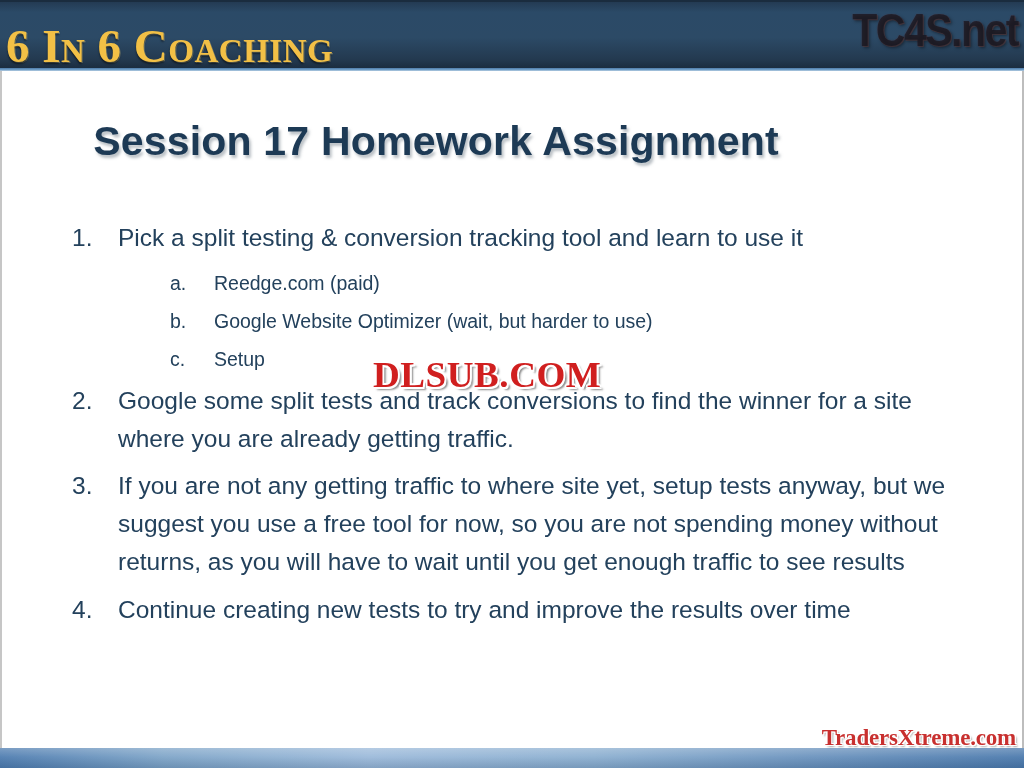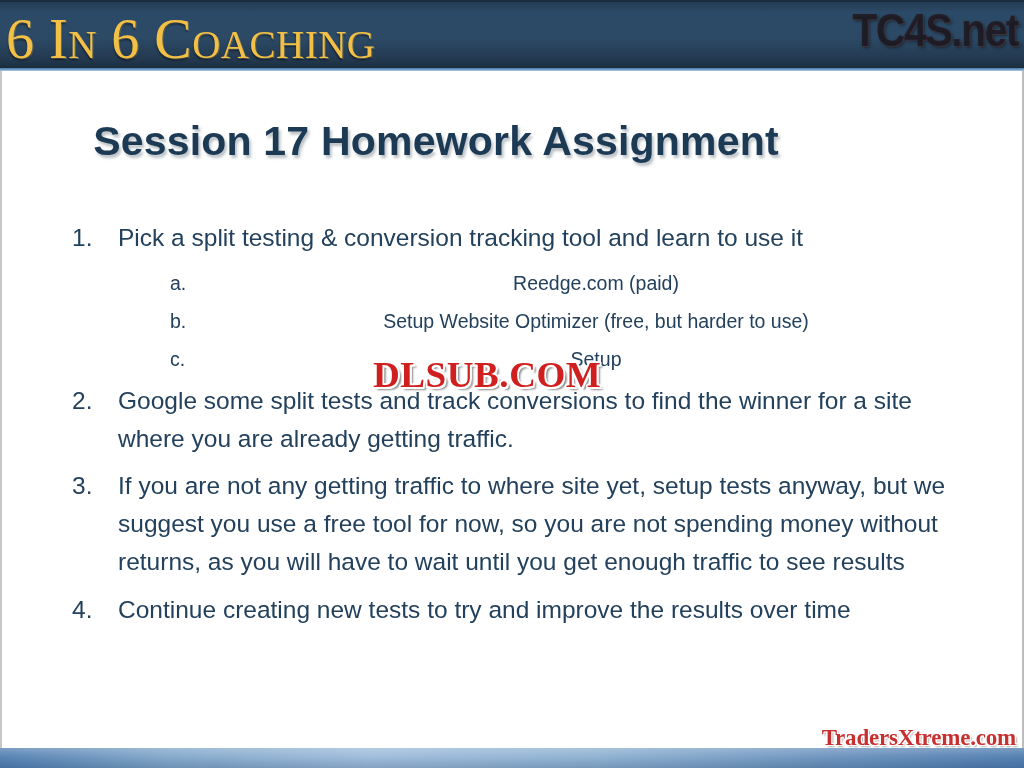--- a/index.html
+++ b/index.html
@@ -42,25 +42,25 @@
     position: absolute;
     left: 0; top: 0;
     width: 100%;
     height: 2px;
     background: #1a2c3e;
   }
 
   #brand-title {
     position: absolute;
     left: 6px;
-    top: 10px;
+    top: 17px;
     font-family: "Liberation Serif", serif;
-    font-size: 56px;
+    font-size: 47px;
     line-height: 58px;
-    font-weight: 400;
+    font-weight: 700;
     letter-spacing: 0.5px;
     color: #f2c046;
     font-variant: small-caps;
     text-shadow:
        0 2px 2px rgba(0,0,0,.55),
        1px 1px 0 rgba(255,230,150,.35);
     white-space: nowrap;
   }
 
   #tc4s-logo {
@@ -158,21 +158,20 @@
     align-items: flex-start;
     font-size: 19.5px;
     line-height: 38px;
     padding-left: 98px;
   }
   .l2 .marker {
     flex: 0 0 44px;
   }
   .l2 .text {
     flex: 1 1 auto;
-    text-align: center;
   }
 
   .gap-1 { margin-bottom: 9px; }
   .gap-2 { margin-bottom: 10px; }
 
   
   #dlsub-watermark {
     position: absolute;
     left: 373px;
     top: 355px;
@@ -267,21 +266,21 @@
       <span class="marker">1.</span>
       <span class="text">Pick a split testing &amp; conversion tracking tool and learn to use it</span>
     </div>
     <div class="sublist">
       <div class="l2">
         <span class="marker">a.</span>
         <span class="text">Reedge.com (paid)</span>
       </div>
       <div class="l2">
         <span class="marker">b.</span>
-        <span class="text">Setup Website Optimizer (free, but harder to use)</span>
+        <span class="text">Google Website Optimizer (wait, but harder to use)</span>
       </div>
       <div class="l2">
         <span class="marker">c.</span>
         <span class="text">Setup</span>
       </div>
     </div>
 
     <div class="l1 gap-1">
       <span class="marker">2.</span>
       <span class="text">Google some split tests and track conversions to find the winner for a site where you are already getting traffic.</span>

